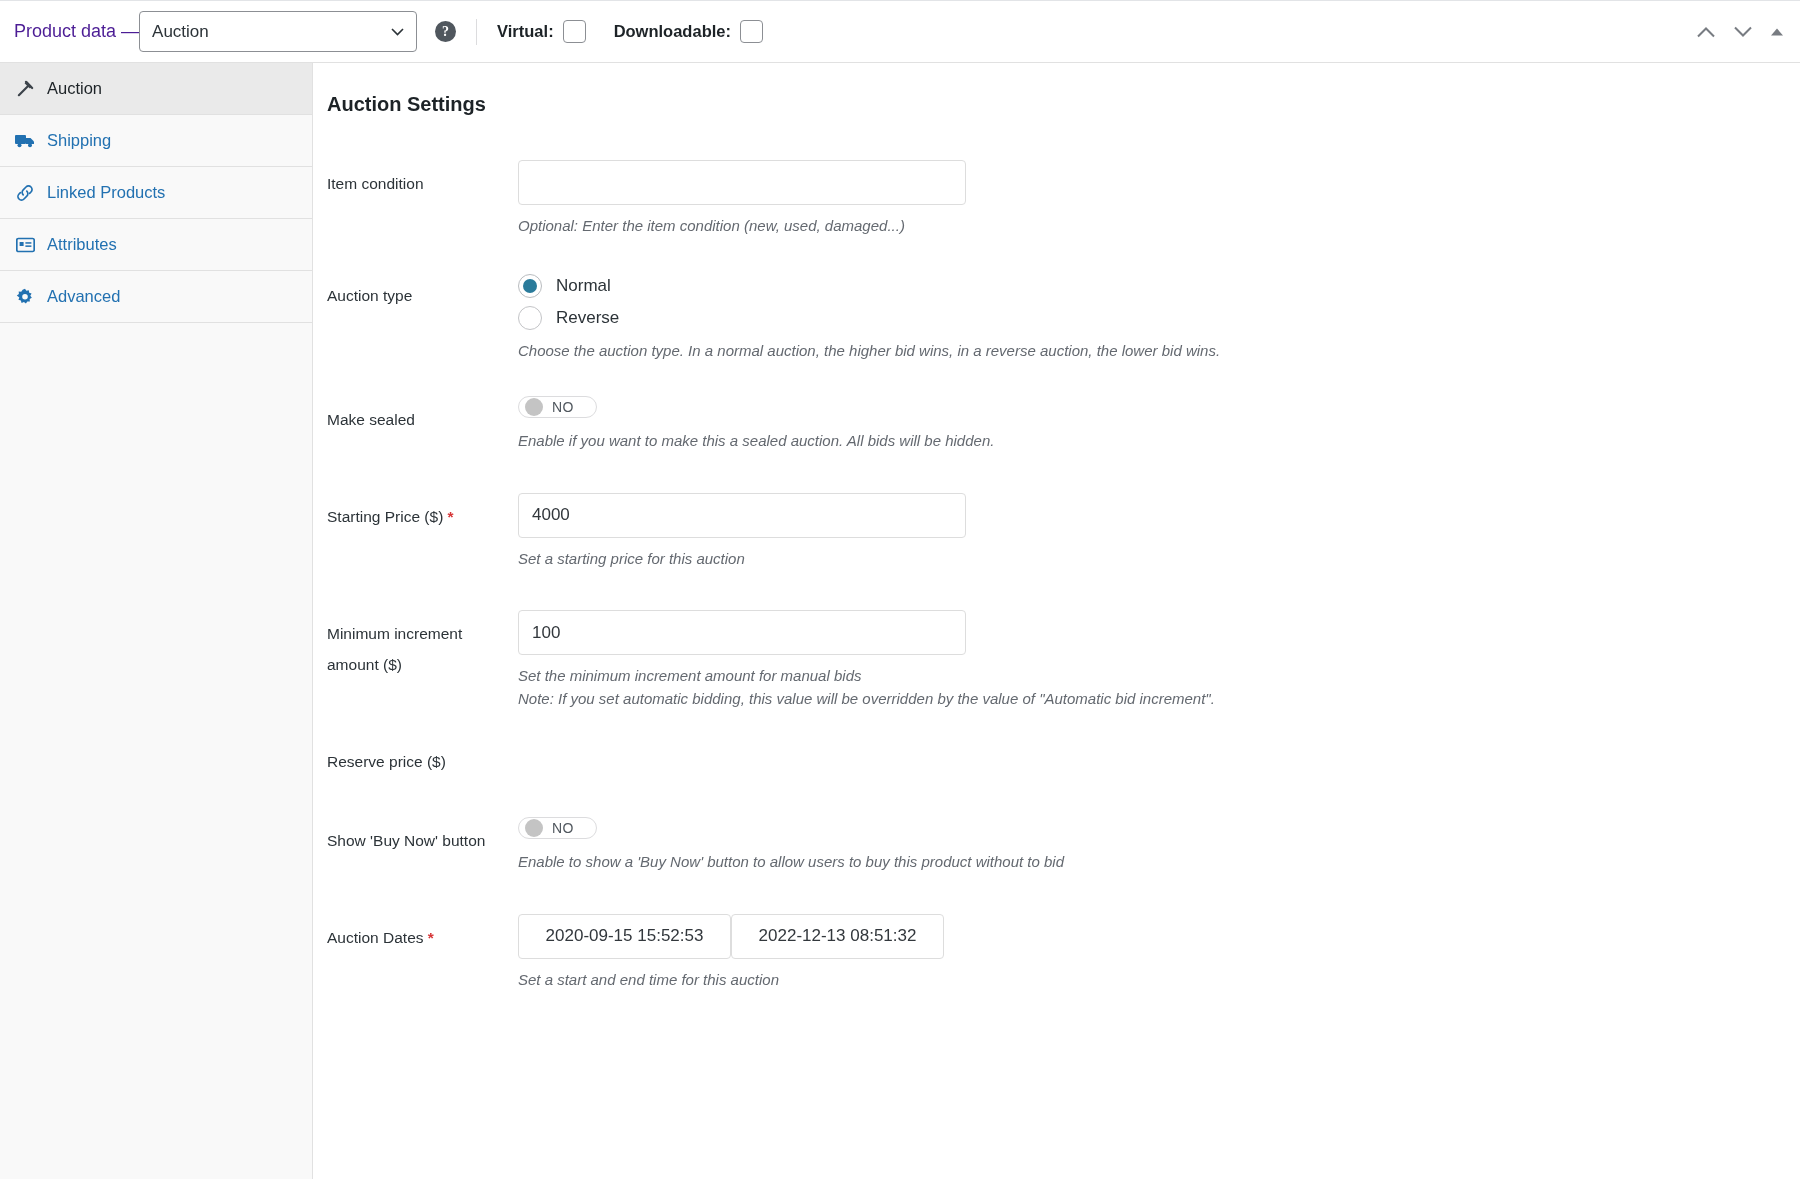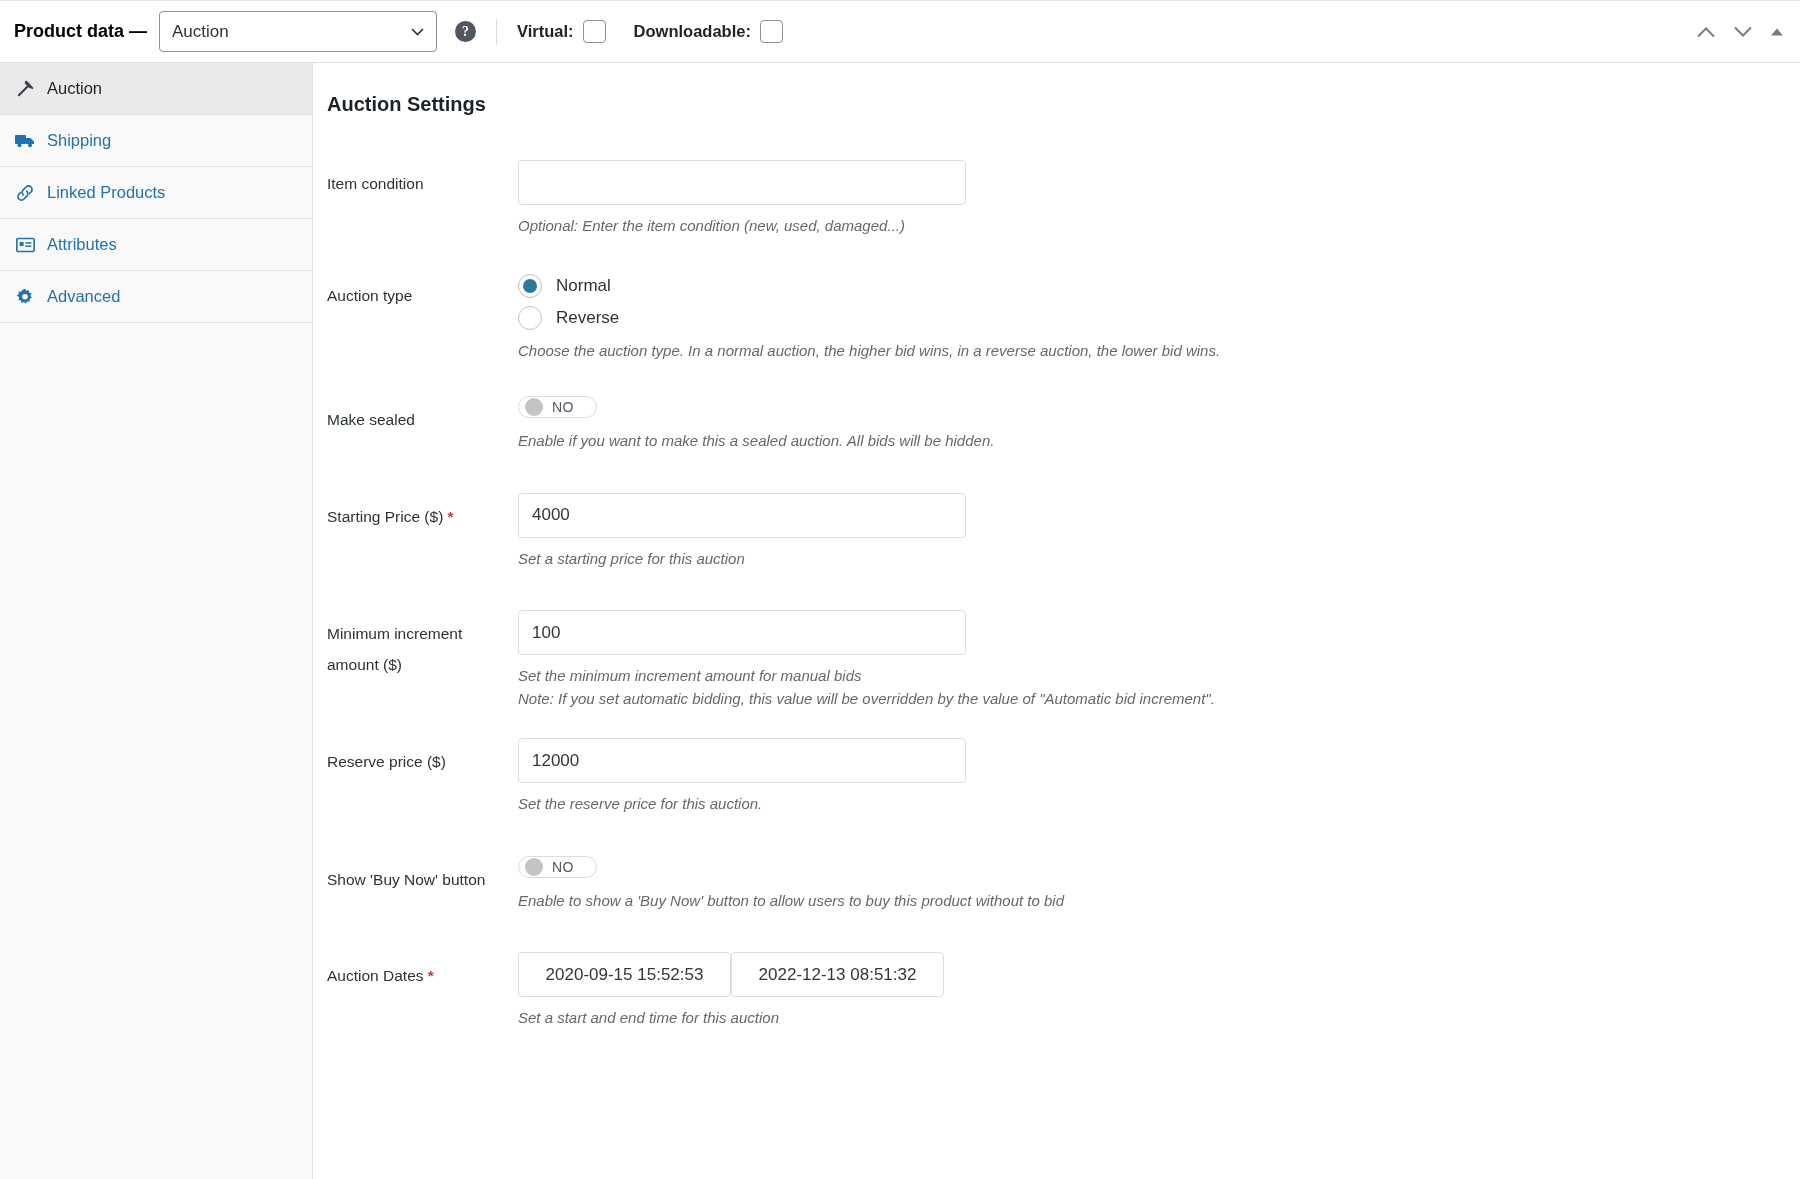--- a/index.html
+++ b/index.html
@@ -19,23 +19,23 @@
   
   .panel-header {
     height: 62px;
     display: flex; align-items: center;
     padding: 0 16px 0 14px;
     border-bottom: 1px solid #e1e1e1;
     background: #fff;
     position: relative;
   }
   .panel-title {
-    font-size: 18px; font-weight: bold;
-    color: #000000; white-space: nowrap;
-    margin-right: 12px;
+    font-size: 18px; font-weight: normal;
+    color: #4c1d95; white-space: nowrap;
+    margin-right: 0;
   }
   .type-select {
     appearance: none; -webkit-appearance: none;
     width: 278px; height: 41px;
     border: 1px solid #8c8f94; border-radius: 4px;
     background: #fff; color: #2c3338;
     font-family: "Liberation Sans", sans-serif;
     font-size: 17px; padding: 0 34px 0 12px;
     line-height: 39px; cursor: pointer;
   }
@@ -361,24 +361,20 @@
             <span class="hint-line">Set the minimum increment amount for manual bids</span>
             <span class="hint-line">Note: If you set automatic bidding, this value will be overridden by the value of "Automatic bid increment".</span>
           </div>
         </div>
       </div>
 
       <div class="spacer-xs"></div>
 
       <div class="field-row">
         <div class="field-label">Reserve price ($)</div>
-        <div class="field-ctrl">
-          <input class="text-input" type="text" value="12000" style="">
-          <div class="hint">Set the reserve price for this auction.</div>
-        </div>
       </div>
 
       <div class="spacer-md"></div>
 
       <div class="field-row">
         <div class="field-label" style="width:191px;flex:0 0 191px">Show 'Buy Now' button</div>
         <div class="field-ctrl">
           <div class="toggle">
             <span class="knob"></span>
             <span class="tlabel">NO</span>

